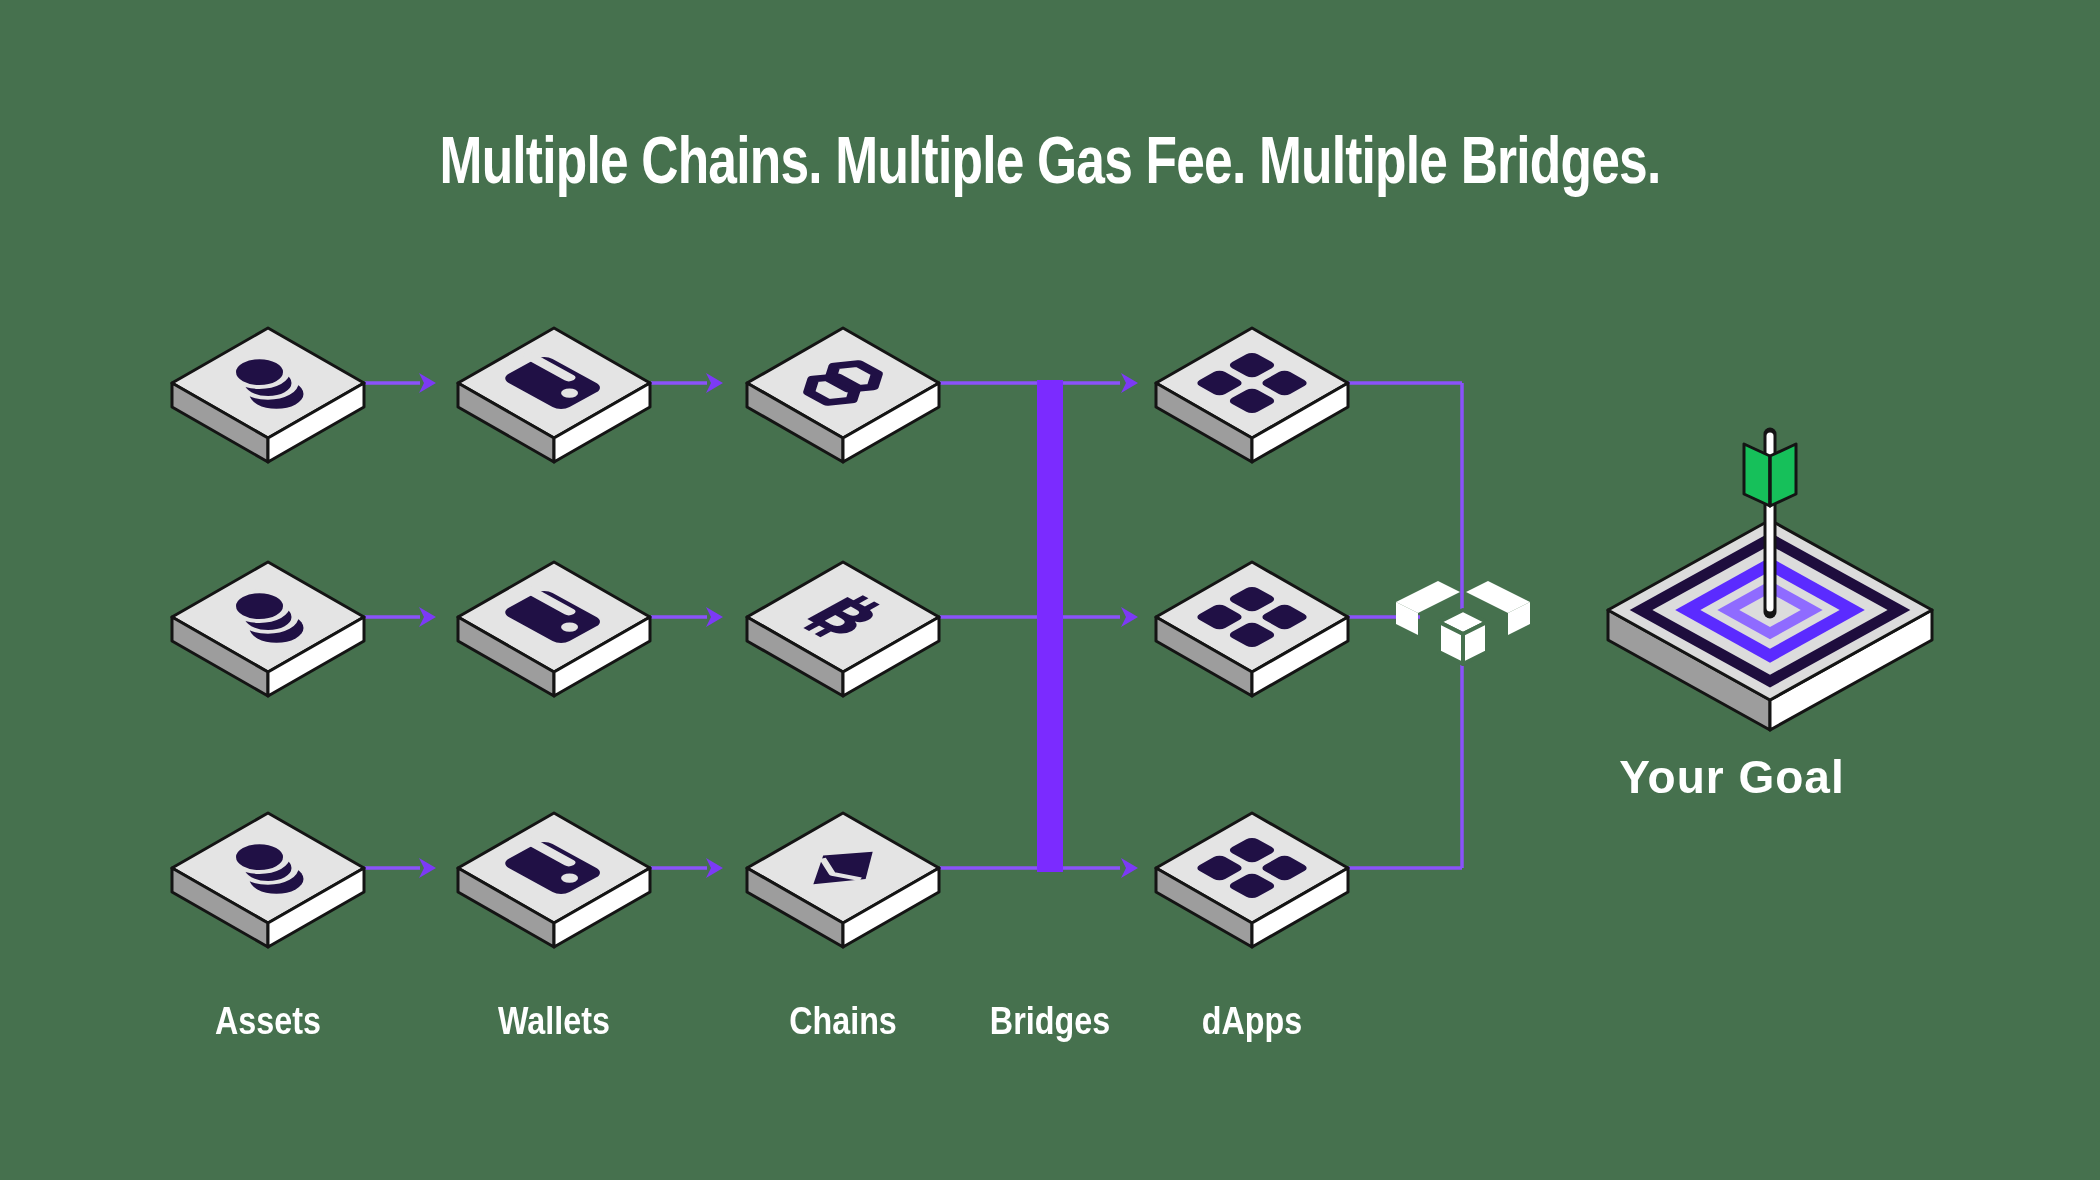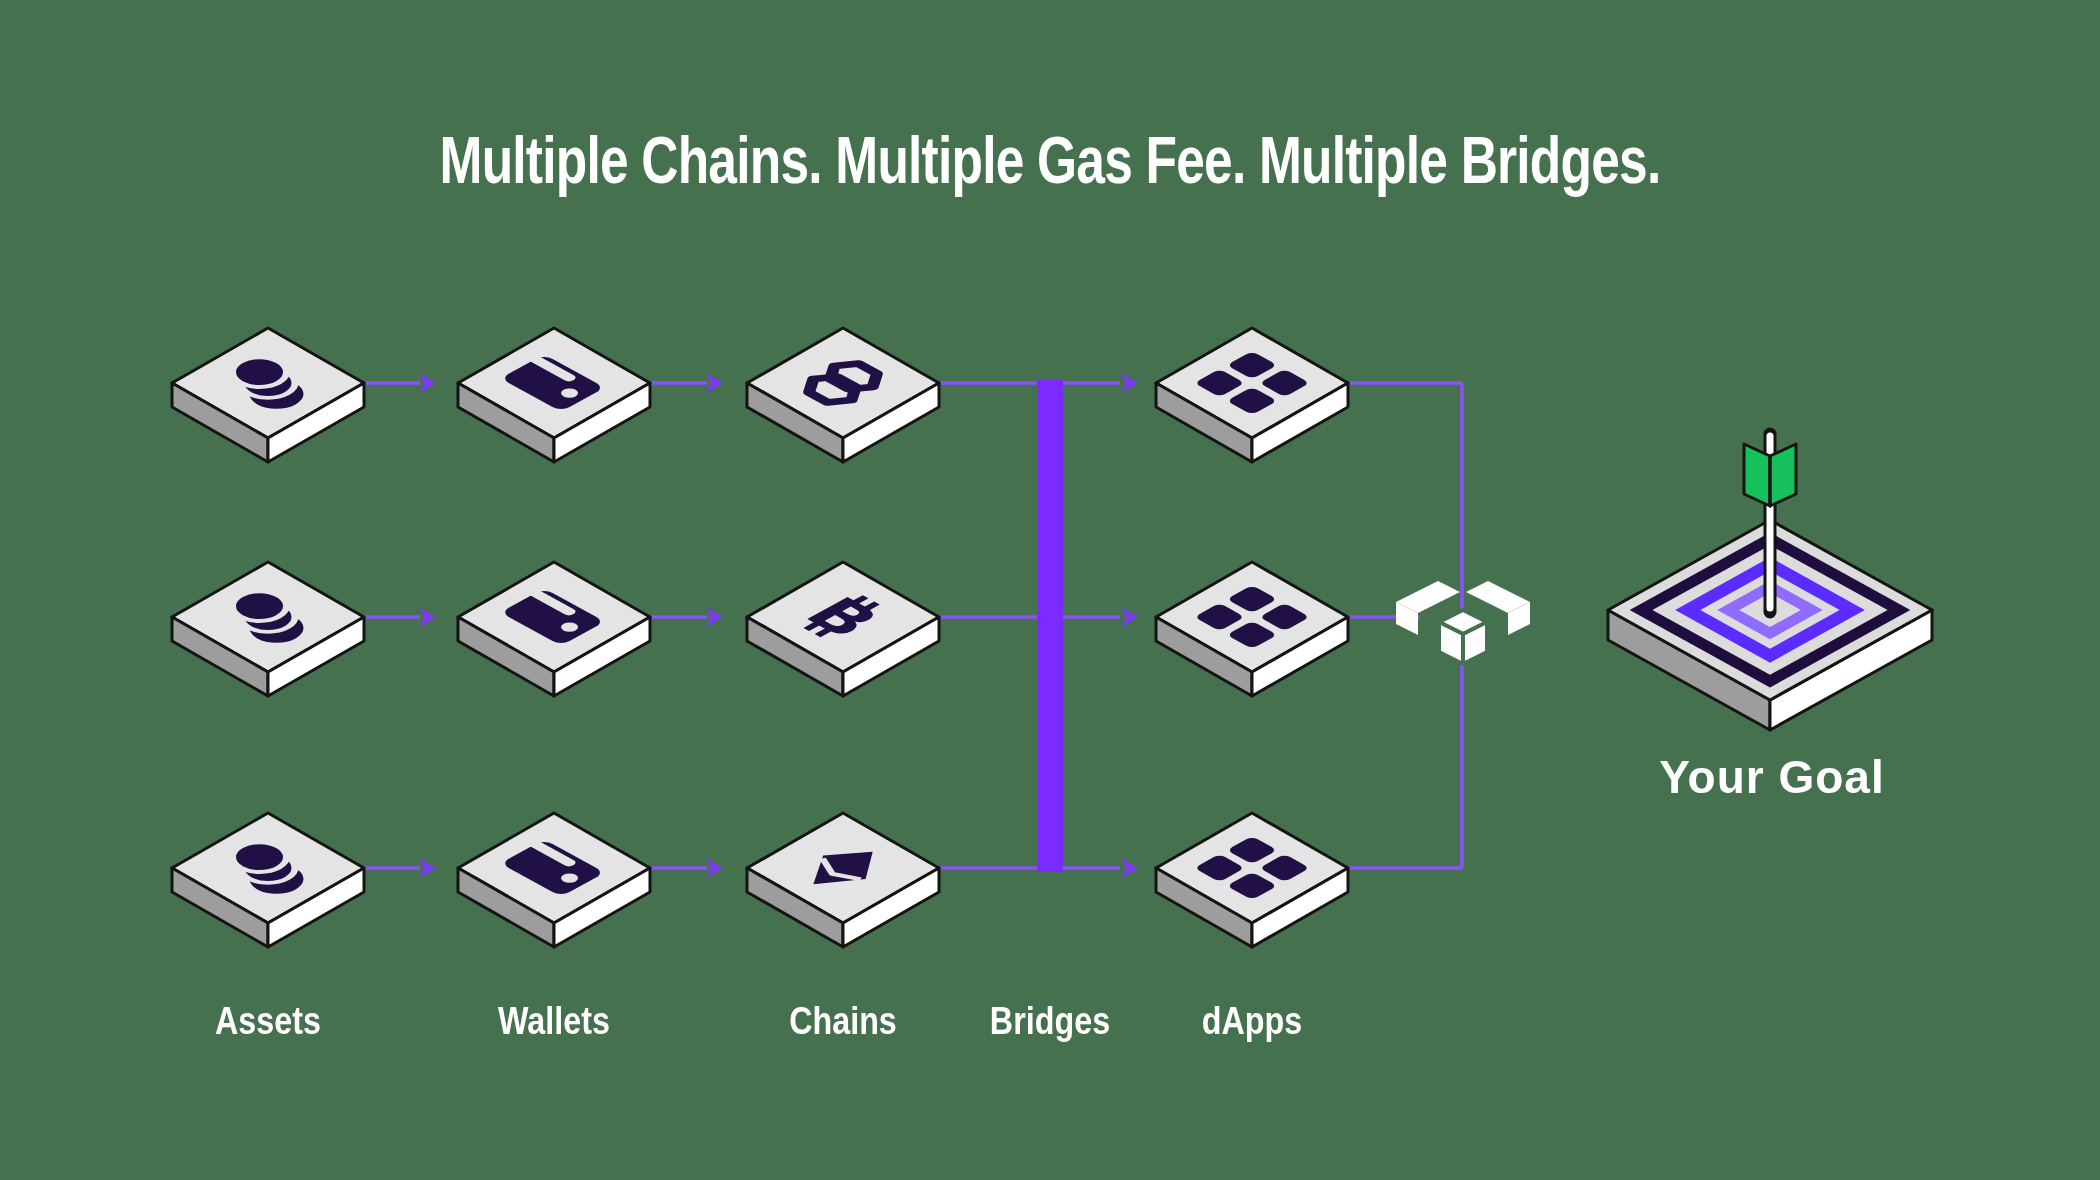--- a/index.html
+++ b/index.html
@@ -13,21 +13,21 @@
     letter-spacing:-1px;line-height:1.1;
     transform:scaleX(0.78);transform-origin:50% 50%;
     white-space:nowrap;
   }
   .col-label{
     position:absolute;top:1000px;width:220px;text-align:center;
     color:#ffffff;font-size:38px;font-weight:800;letter-spacing:0;
     transform:scaleX(0.85);transform-origin:50% 50%;white-space:nowrap;
   }
   .goal-label{
-    position:absolute;left:1572px;top:750px;width:400px;text-align:center;
+    position:absolute;left:1532px;top:750px;width:400px;text-align:center;
     color:#ffffff;font-size:46px;font-weight:600;letter-spacing:1px;white-space:nowrap;
   }
   .abs{position:absolute;}
   svg{display:block;}
 </style>
 </head>
 <body>
 
 <div class="canvas">
 

